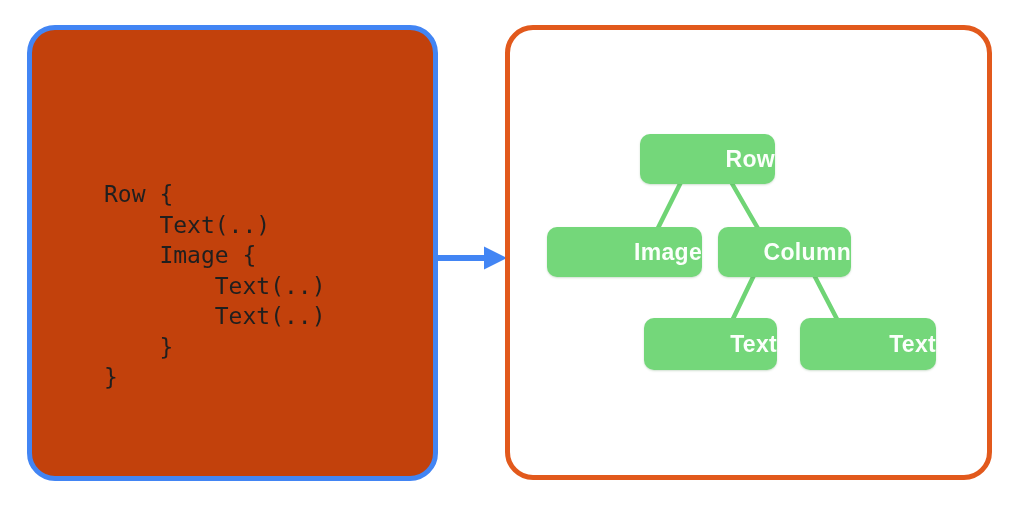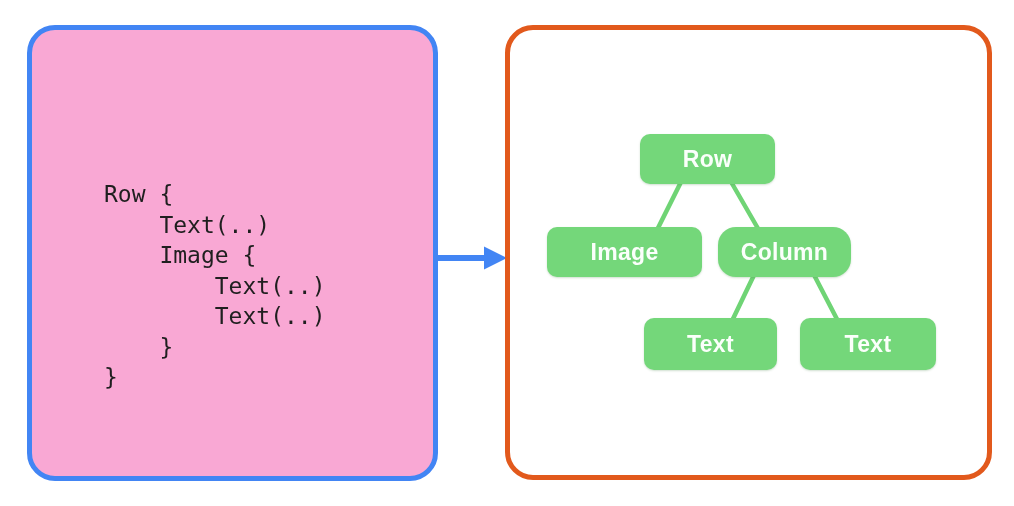--- a/index.html
+++ b/index.html
@@ -19,21 +19,21 @@
   
   .code-panel {
     position: absolute;
     left: 27px;
     top: 25px;
     width: 411px;
     height: 456px;
     box-sizing: border-box;
     border: 5px solid #4285F4;
     border-radius: 28px;
-    background: #f9a8d4;
+    background: #c2410c;
   }
   .code-block {
     position: absolute;
     left: 72px;
     top: 149px;
     margin: 0;
     font-family: "DejaVu Sans Mono", "Liberation Mono", monospace;
     font-size: 23px;
     line-height: 30.5px;
     color: #1F1F1F;
@@ -70,30 +70,30 @@
     width: 477px;
     height: 445px;
   }
   .tree-node {
     position: absolute;
     box-sizing: border-box;
     background: #74D77A;
     border-radius: 10px;
     display: flex;
     align-items: center;
-    justify-content: center;
+    justify-content: flex-end;
     color: #FBFFFB;
     font-size: 23px;
     font-weight: 600;
     letter-spacing: 0.3px;
     box-shadow: 0 1px 2px rgba(70, 130, 70, 0.25);
   }
   .node-row    { left: 130px; top: 104px; width: 135px; height: 50px; }
   .node-image  { left:  37px; top: 197px; width: 155px; height: 50px; }
-  .node-column { left: 208px; top: 197px; width: 133px; height: 50px; border-radius: 18px; }
+  .node-column { left: 208px; top: 197px; width: 133px; height: 50px; }
   .node-text-1 { left: 134px; top: 288px; width: 133px; height: 52px; }
   .node-text-2 { left: 290px; top: 288px; width: 136px; height: 52px; }
 </style>
 </head>
 <body>
 
 <div class="canvas">
 
   <div class="code-panel">
     <div class="code-block">

